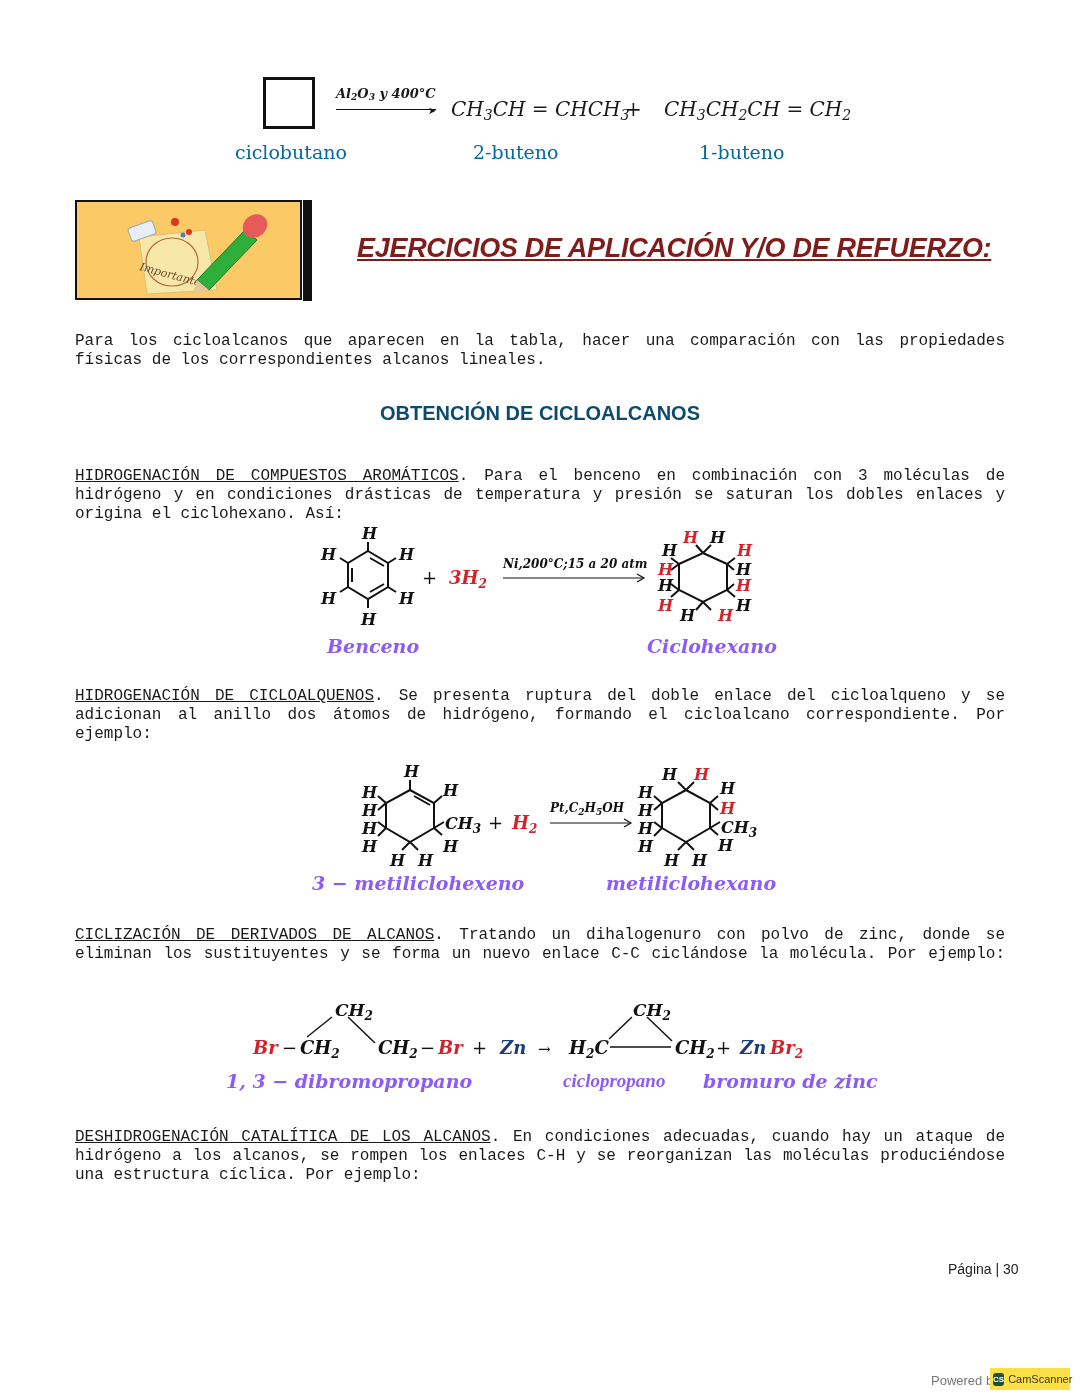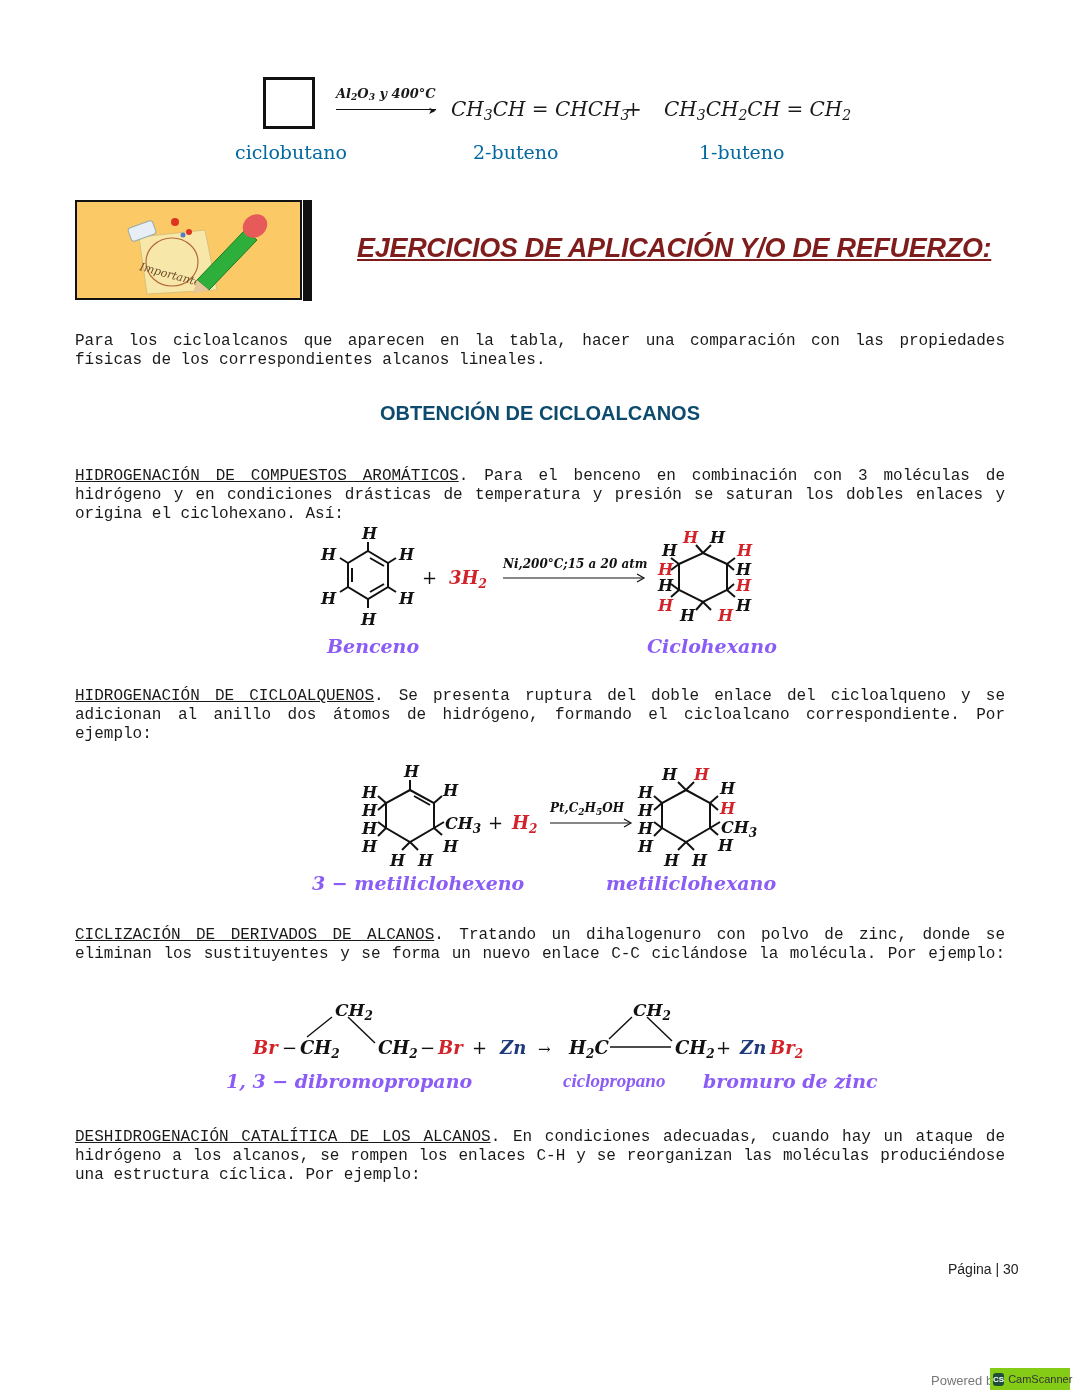--- a/index.html
+++ b/index.html
@@ -18,21 +18,21 @@
     .label-it { font-family: "DejaVu Serif", serif; font-size: 19px; color: #0369a1; }
     .label-bold { font-family: "DejaVu Serif", serif; font-style: italic; font-weight: bold; font-size: 19px; color: #8b5cf6; }
     .banner-img { position: absolute; left: 75px; top: 200px; width: 227px; height: 100px;
                   border: 2px solid #111; background: #fbc965; box-sizing: border-box; overflow: hidden; }
     .banner-bar { position: absolute; left: 303px; top: 200px; width: 9px; height: 101px; background: #111; }
     .banner-title { position: absolute; left: 357px; top: 233px; font-size: 27px; font-weight: bold;
                     font-style: italic; text-decoration: underline; color: #7f1d1d;
                     font-family: "Liberation Sans", sans-serif; letter-spacing: -0.3px; }
     .page-num { position: absolute; left: 932px; top: 1261px; font-size: 14px; color: #222; margin-left: 16px; }
     .powered { position: absolute; left: 931px; top: 1373px; font-size: 13px; color: #777; }
-    .cs-badge { position: absolute; left: 990px; top: 1368px; width: 80px; height: 22px; background: #84cc16;
+    .cs-badge { position: absolute; left: 990px; top: 1368px; width: 80px; height: 22px; background: #fde047;
                 font-size: 11px; color: #333; display: flex; align-items: center; gap: 4px; padding-left: 3px; box-sizing: border-box; }
     .cs-logo { width: 14px; height: 13px; background: #1e4d3a; color: #fff; font-size: 8px; font-weight: bold;
                display: flex; align-items: center; justify-content: center; border-radius: 3px; }
     svg text { font-family: "DejaVu Serif", serif; font-style: italic; font-weight: bold; }
   </style>
 </head>
 <body>
 
 <div>
   <div class="abs" style="left:263px;top:77px;width:52px;height:52px;border:3px solid #111;box-sizing:border-box;"></div>

